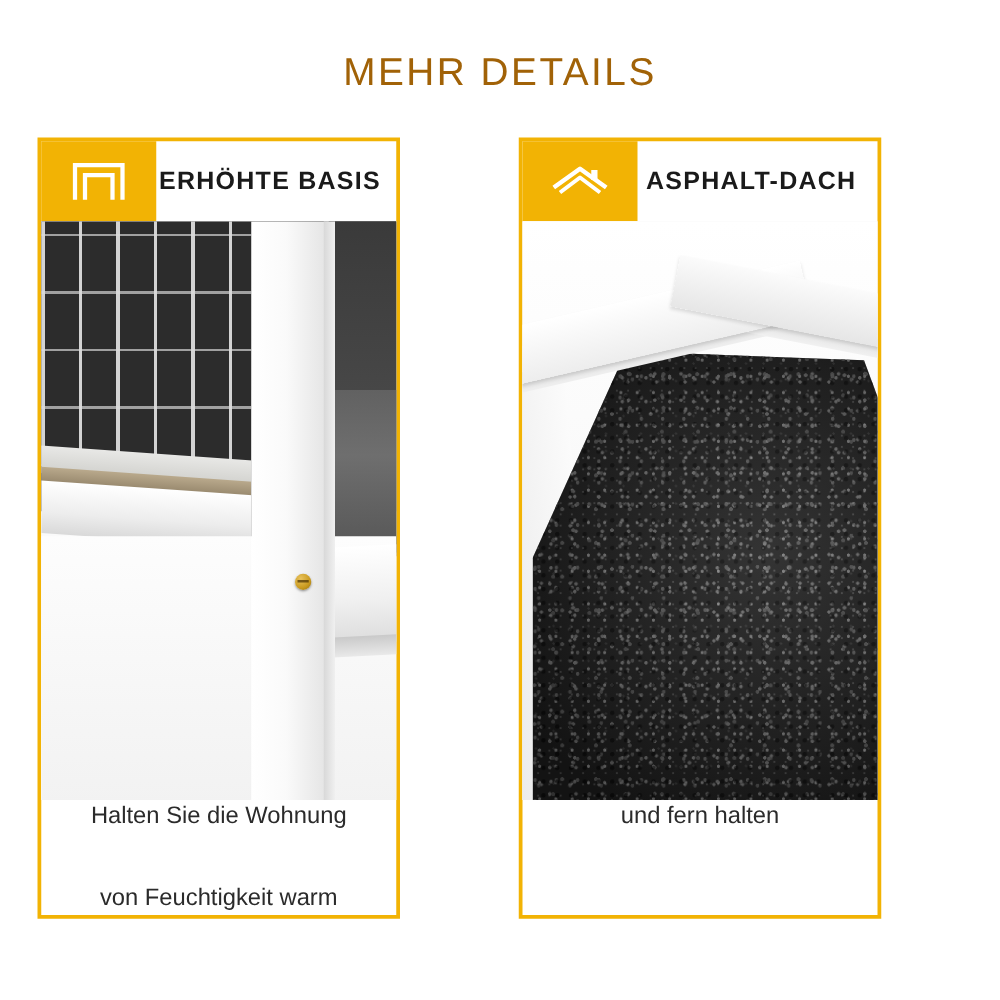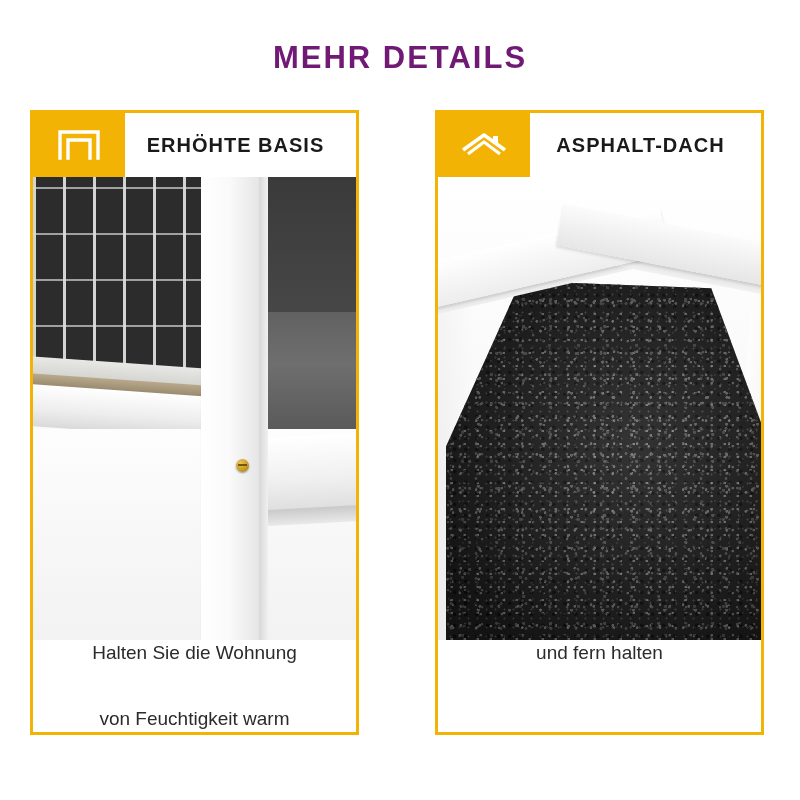--- a/index.html
+++ b/index.html
@@ -14,37 +14,37 @@
     width: 800px; height: 800px;
     background: #ffffff;
   }
 
   
   .headline {
     position: absolute;
     top: 40px; left: 0; right: 0;
     text-align: center;
     font-size: 31px;
-    font-weight: bold;
+    font-weight: normal;
     letter-spacing: 2px;
-    color: #701a75;
+    color: #a16207;
     text-transform: uppercase;
   }
 
   
   .panel {
     position: absolute;
     top: 110px;
-    width: 329px;
+    width: 290px;
     height: 625px;
     border: 3px solid #f2b304;
     background: #ffffff;
   }
   .panel-left  { left: 30px; }
-  .panel-right { left: 435px; }
+  .panel-right { left: 415px; }
 
   
   .panel-head {
     position: relative;
     height: 64px;
     display: flex;
     align-items: stretch;
   }
   .badge {
     width: 92px;

